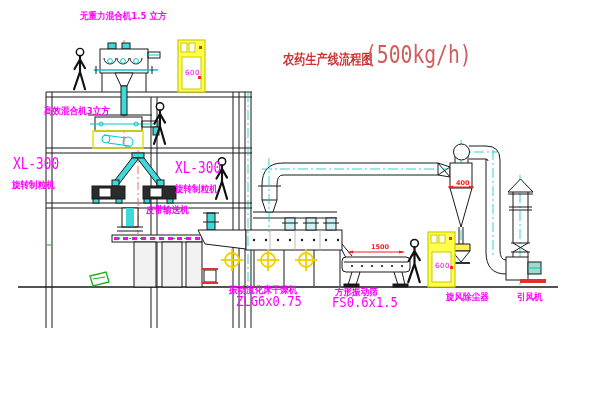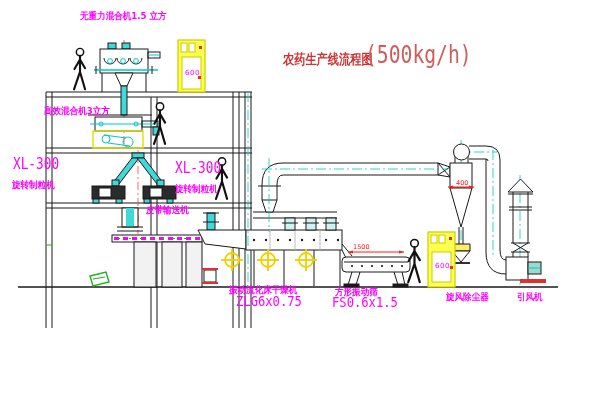--- a/index.html
+++ b/index.html
@@ -9,21 +9,21 @@
   .lbl{position:absolute;white-space:nowrap;transform-origin:left top;line-height:1;}
   .mag{color:#ff00ff;}
   .mag-sm{font-size:9.5px;font-weight:600;transform:scaleX(0.9);}
   .mag-model{font-family:"DejaVu Sans Mono","Liberation Mono",monospace;
              font-size:15px;font-weight:400;transform:scaleX(0.85);}
   .mag-code{font-family:"DejaVu Sans Mono","Liberation Mono",monospace;
             font-size:13.5px;font-weight:400;transform:scaleX(0.9);}
   .title-cn{color:#cc3434;font-size:14px;font-weight:bold;transform:scaleX(0.8);}
   .title-cap{color:#d05c5c;font-family:"DejaVu Sans Mono","Liberation Mono",monospace;
              font-size:24px;font-weight:400;transform:scaleX(0.82);}
-  .dim{color:#ff1a1a;font-size:6.5px;font-weight:400;}
+  .dim{color:#ff1a1a;font-size:6.5px;font-weight:700;}
   .cab{color:#ff00ff;font-size:7px;font-weight:400;letter-spacing:0.5px;}
 </style>
 </head>
 <body>
 
 <div id="stage">
 
 <svg id="drawing" width="600" height="403" viewBox="0 0 600 403">
   <defs>
     <symbol id="person" viewBox="0 0 26 50">
@@ -320,18 +320,18 @@
 <div class="lbl mag mag-sm" style="left:175px;top:184px;">旋转制粒机</div>
 <div class="lbl mag mag-sm" style="left:146px;top:205px;">皮带输送机</div>
 <div class="lbl mag mag-sm" style="left:229px;top:285px;">振动流化床干燥机</div>
 <div class="lbl mag mag-code" style="left:236px;top:295px;">ZLG6x0.75</div>
 <div class="lbl mag mag-sm" style="left:335px;top:287px;">方形振动筛</div>
 <div class="lbl mag mag-code" style="left:332px;top:296px;">FS0.6x1.5</div>
 <div class="lbl mag mag-sm" style="left:446px;top:292px;">旋风除尘器</div>
 <div class="lbl mag mag-sm" style="left:517px;top:292px;">引风机</div>
 <div class="lbl title-cn" style="left:283px;top:52px;">农药生产线流程图</div>
 <div class="lbl title-cap" style="left:365px;top:43px;">(500kg/h)</div>
-<div class="lbl dim" style="left:353px;top:244px;">1500</div>
+<div class="lbl dim" style="left:371px;top:244px;">1500</div>
 <div class="lbl dim" style="left:456px;top:180px;">400</div>
 <div class="lbl cab" style="left:185px;top:70px;">600</div>
 <div class="lbl cab" style="left:435px;top:263px;">600</div>
 
 </div>
 
 </body></html>

